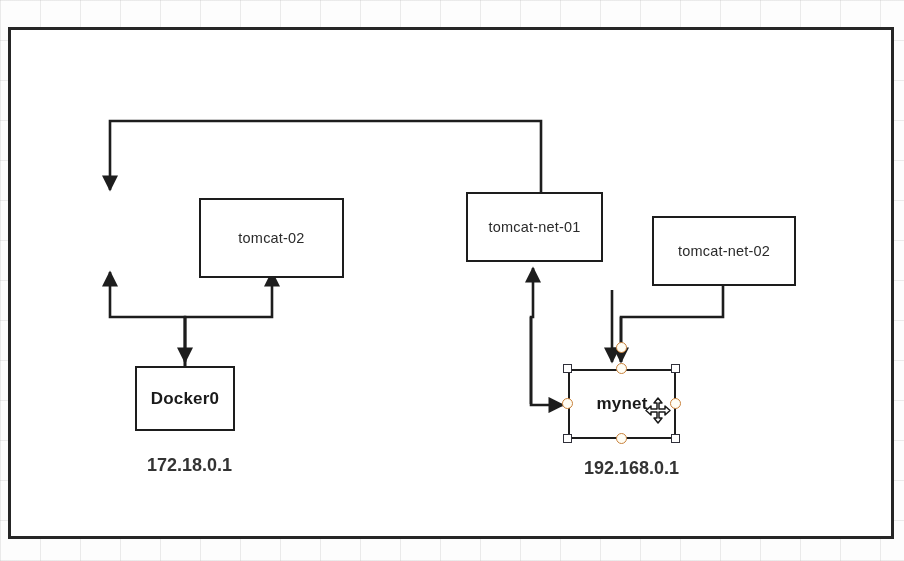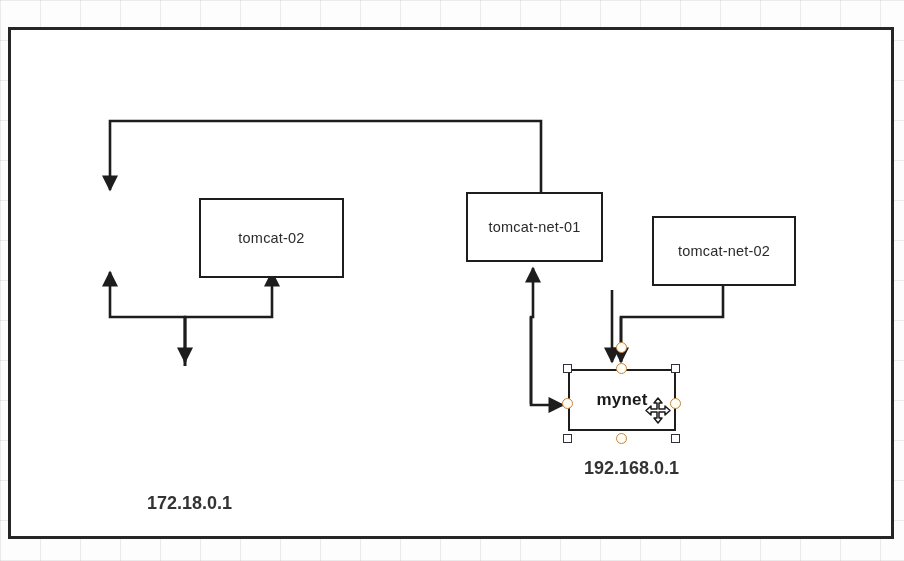--- a/index.html
+++ b/index.html
@@ -153,35 +153,38 @@
   </div>
 
   <div class="node" style="left:466px; top:192px; width:137px; height:70px;">
     <span>tomcat-net-01</span>
   </div>
 
   <div class="node" style="left:652px; top:192px; width:144px; height:70px;margin-top:24px;">
     <span>tomcat-net-02</span>
   </div>
 
+  <div class="node bold-node" style="left:135px; top:366px; width:100px; height:65px;">
+    <span>Docker0</span>
+  </div>
 
-  <div class="node bold-node selected" style="left:568px; top:369px; width:108px; height:62px;">
+  <div class="node bold-node selected" style="left:568px; top:369px; width:108px; height:70px;">
     <span>mynet</span>
   </div>
 
   <div class="handle-sq" style="left:563px; top:364px;"></div>
   <div class="handle-sq" style="left:671px; top:364px;"></div>
   <div class="handle-sq" style="left:563px; top:434px;"></div>
   <div class="handle-sq" style="left:671px; top:434px;"></div>
   <div class="handle-ci" style="left:616px; top:363px;"></div>
   <div class="handle-ci" style="left:616px; top:433px;"></div>
   <div class="handle-ci" style="left:562px; top:398px;"></div>
   <div class="handle-ci" style="left:670px; top:398px;"></div>
   <div class="handle-ci" style="left:616px; top:342px;"></div>
 
   <svg id="move-cursor" viewBox="0 0 30 30" xmlns="http://www.w3.org/2000/svg">
     <path d="M15 2 L19 7 L16 7 L16 13 L22 13 L22 10 L27 14.5 L22 19 L22 16 L16 16 L16 22 L19 22 L15 27 L11 22 L14 22 L14 16 L8 16 L8 19 L3 14.5 L8 10 L8 13 L14 13 L14 7 L11 7 Z" fill="#ffffff" stroke="#1a1a1a" stroke-width="1.5" stroke-linejoin="round"></path>
   </svg>
 
 
-<div class="ip-label" style="left: 147px; top: 455px; margin-top: 38px;">172.18.0.1</div>
+<div class="ip-label" style="left: 147px; top: 455px;">172.18.0.1</div>
     <div class="ip-label" style="left: 584px; top: 458px;">192.168.0.1</div>
   </div>
 
 </body></html>

